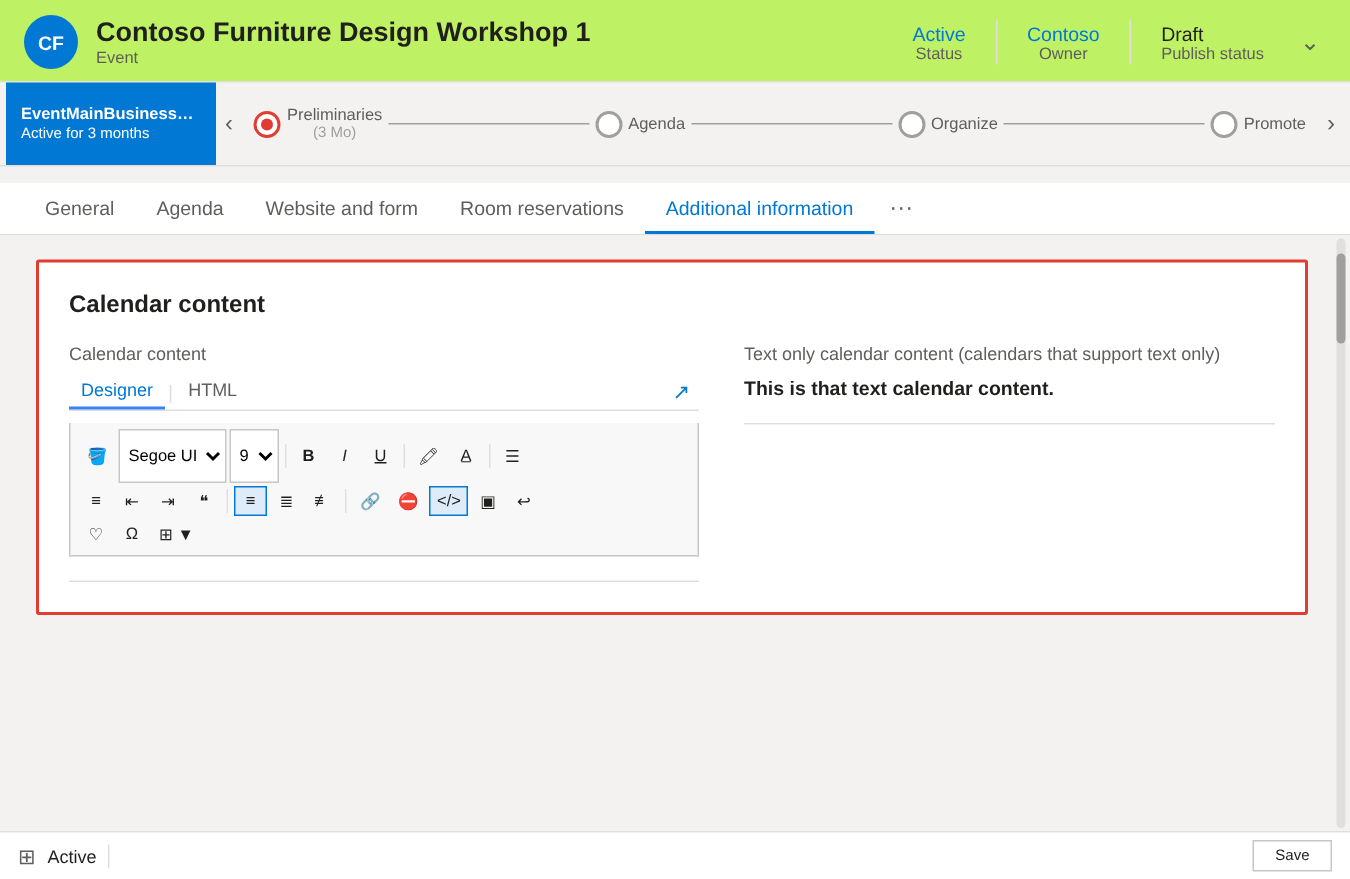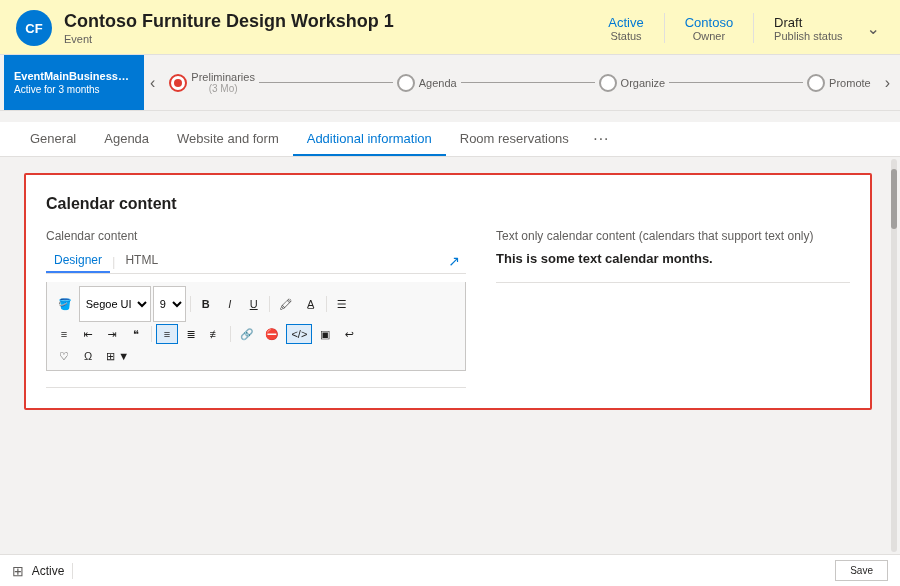--- a/index.html
+++ b/index.html
@@ -1,19 +1,19 @@
 <!DOCTYPE html>
 <html><head>
   <meta charset="utf-8">
   <style>
     * { box-sizing: border-box; margin: 0; padding: 0; }
     body { font-family: 'Segoe UI', sans-serif; font-size: 13px; background: #f3f2f1; color: #201f1e; width: 900px; height: 586px; overflow: hidden; display: flex; flex-direction: column; }
 
     
-    .header { background: #fef9c3; border-bottom: 1px solid #e1dfdd; padding: 10px 16px 0 16px; }
+    .header { background: #bef264; border-bottom: 1px solid #e1dfdd; padding: 10px 16px 0 16px; }
     .header-top { display: flex; align-items: center; justify-content: space-between; padding-bottom: 8px; }
     .header-left { display: flex; align-items: center; gap: 12px; }
     .avatar { width: 36px; height: 36px; background: #0078d4; color: #fff; border-radius: 50%; display: flex; align-items: center; justify-content: center; font-size: 13px; font-weight: 600; flex-shrink: 0; }
     .event-title { font-size: 18px; font-weight: 600; color: #201f1e; line-height: 1.2; }
     .event-type { font-size: 11px; color: #605e5c; }
     .header-right { display: flex; align-items: center; gap: 20px; }
     .status-block { text-align: center; }
     .status-value { font-size: 13px; color: #0078d4; font-weight: 500; }
     .status-label { font-size: 11px; color: #605e5c; }
     .status-sep { width: 1px; height: 30px; background: #e1dfdd; }
@@ -158,22 +158,22 @@
     </div>
   </div>
 
   <button class="timeline-arrow">›</button>
 </div>
 
 <div class="tabs">
   <div class="tab">General</div>
   <div class="tab">Agenda</div>
   <div class="tab">Website and form</div>
+  <div class="tab">Room reservations</div>
   <div class="tab active-tab">Additional information</div>
-  <div class="tab">Room reservations</div>
   <div class="tab-more">···</div>
 </div>
 
 <div class="content-outer">
   <div class="scroll-left"></div>
   <div class="main-content">
     <div class="card">
       <div class="card-title">Calendar content</div>
       <div class="card-body">
 
@@ -232,21 +232,21 @@
               <button class="tb-btn">♡</button>
               <button class="tb-btn">Ω</button>
               <button class="tb-btn">⊞ ▼</button>
             </div>
           </div>
           <div class="divider"></div>
         </div>
 
         <div class="card-right">
           <div class="right-label">Text only calendar content (calendars that support text only)</div>
-          <div class="right-text">This is some text calendar months.</div>
+          <div class="right-text">This is that text calendar content.</div>
           <div class="divider"></div>
         </div>
       </div>
     </div>
   </div>
   <div class="scroll-right">
     <div class="scrollbar-track">
       <div class="scrollbar-thumb"></div>
     </div>
   </div>

